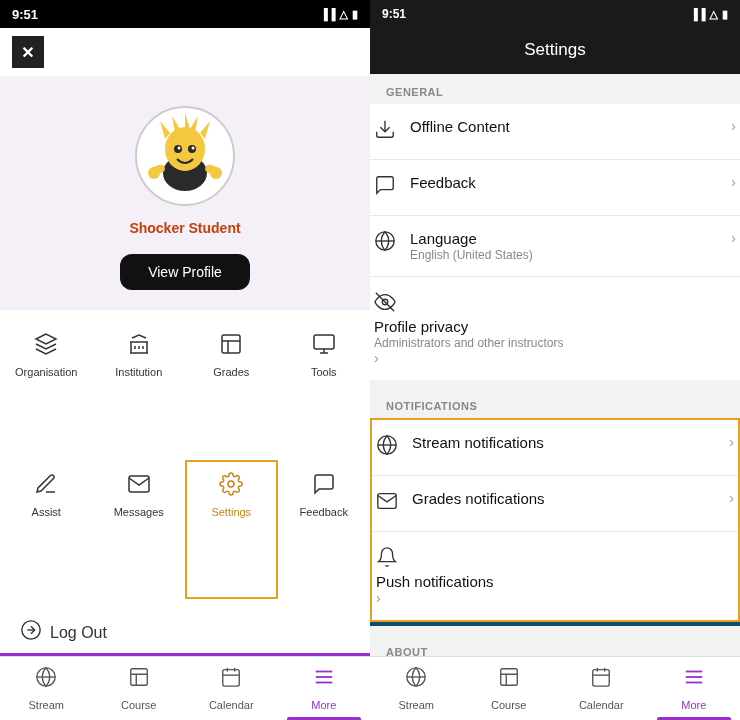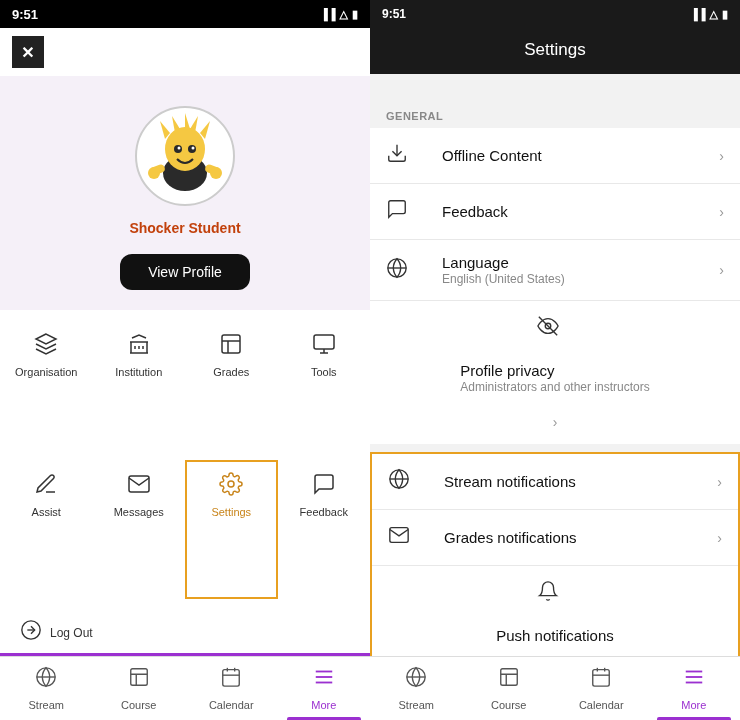--- a/index.html
+++ b/index.html
@@ -124,21 +124,21 @@
 
     .logout-area {
       padding: 10px 0 10px 20px;
       background: #fff;
       display: flex;
       align-items: center;
       gap: 8px;
       cursor: pointer;
     }
     .logout-icon { font-size: 20px; color: #333; }
-    .logout-label { font-size: 12px; color: #333; }
+    .logout-label { font-size: 16px; color: #333; }
 
     
     .bottom-nav {
       background: #fff;
       border-top: 1px solid #ddd;
       display: flex;
       height: 64px;
     }
     .nav-item {
       flex: 1;
@@ -195,21 +195,20 @@
       text-align: center;
       padding: 12px 0 14px;
       font-size: 17px;
       font-weight: 500;
     }
 
     .settings-content {
       flex: 1;
       overflow-y: auto;
       background: #0c4a6e;
-      margin-top: 24px;
     }
 
     .section-header {
       padding: 12px 16px 6px;
       font-size: 11px;
       font-weight: 600;
       color: #888;
       letter-spacing: 0.5px;
       background: #f2f2f2;
     }
@@ -218,26 +217,24 @@
       background: #fff;
       margin-bottom: 0;
     }
     .settings-group.highlighted {
       border: 2.5px solid #e8a020;
       margin: 0 0 4px 0;
     }
 
     .settings-item {
       display: flex;
-      align-items: center;
-      padding: 14px 16px;
+      padding: 14px 4px;
       border-bottom: 1px solid #e8e8e8;
       cursor: pointer;
       background: #fff;
-      gap: 20px;
     }
     .settings-item:last-child { border-bottom: none; flex-direction: column; }
     .settings-item-icon {
       width: 36px;
       font-size: 20px;
       color: #333;
       flex-shrink: 0;
     }
     .settings-item-text { flex: 1; }
     .settings-item-title {
@@ -518,20 +515,21 @@
         <div class="settings-item-text">
           <div class="settings-item-title">Profile privacy</div>
           <div class="settings-item-subtitle">Administrators and other instructors</div>
         </div>
         <span class="settings-chevron">›</span>
       </div>
     </div>
 
     <div class="section-gap"></div>
 
+    <div class="section-header">NOTIFICATIONS</div>
     <div class="settings-group highlighted">
       <div class="settings-item">
         <div class="settings-item-icon">
           <svg width="22" height="22" viewBox="0 0 24 24" fill="none" stroke="#333" stroke-width="1.5">
             <circle cx="12" cy="12" r="10"></circle>
               <line x1="2" y1="12" x2="22" y2="12"></line>
               <path d="M12 2a15.3 15.3 0 014 10 15.3 15.3 0 01-4 10 15.3 15.3 0 01-4-10 15.3 15.3 0 014-10z"></path>
           </svg>
         </div>
         <div class="settings-item-text">

